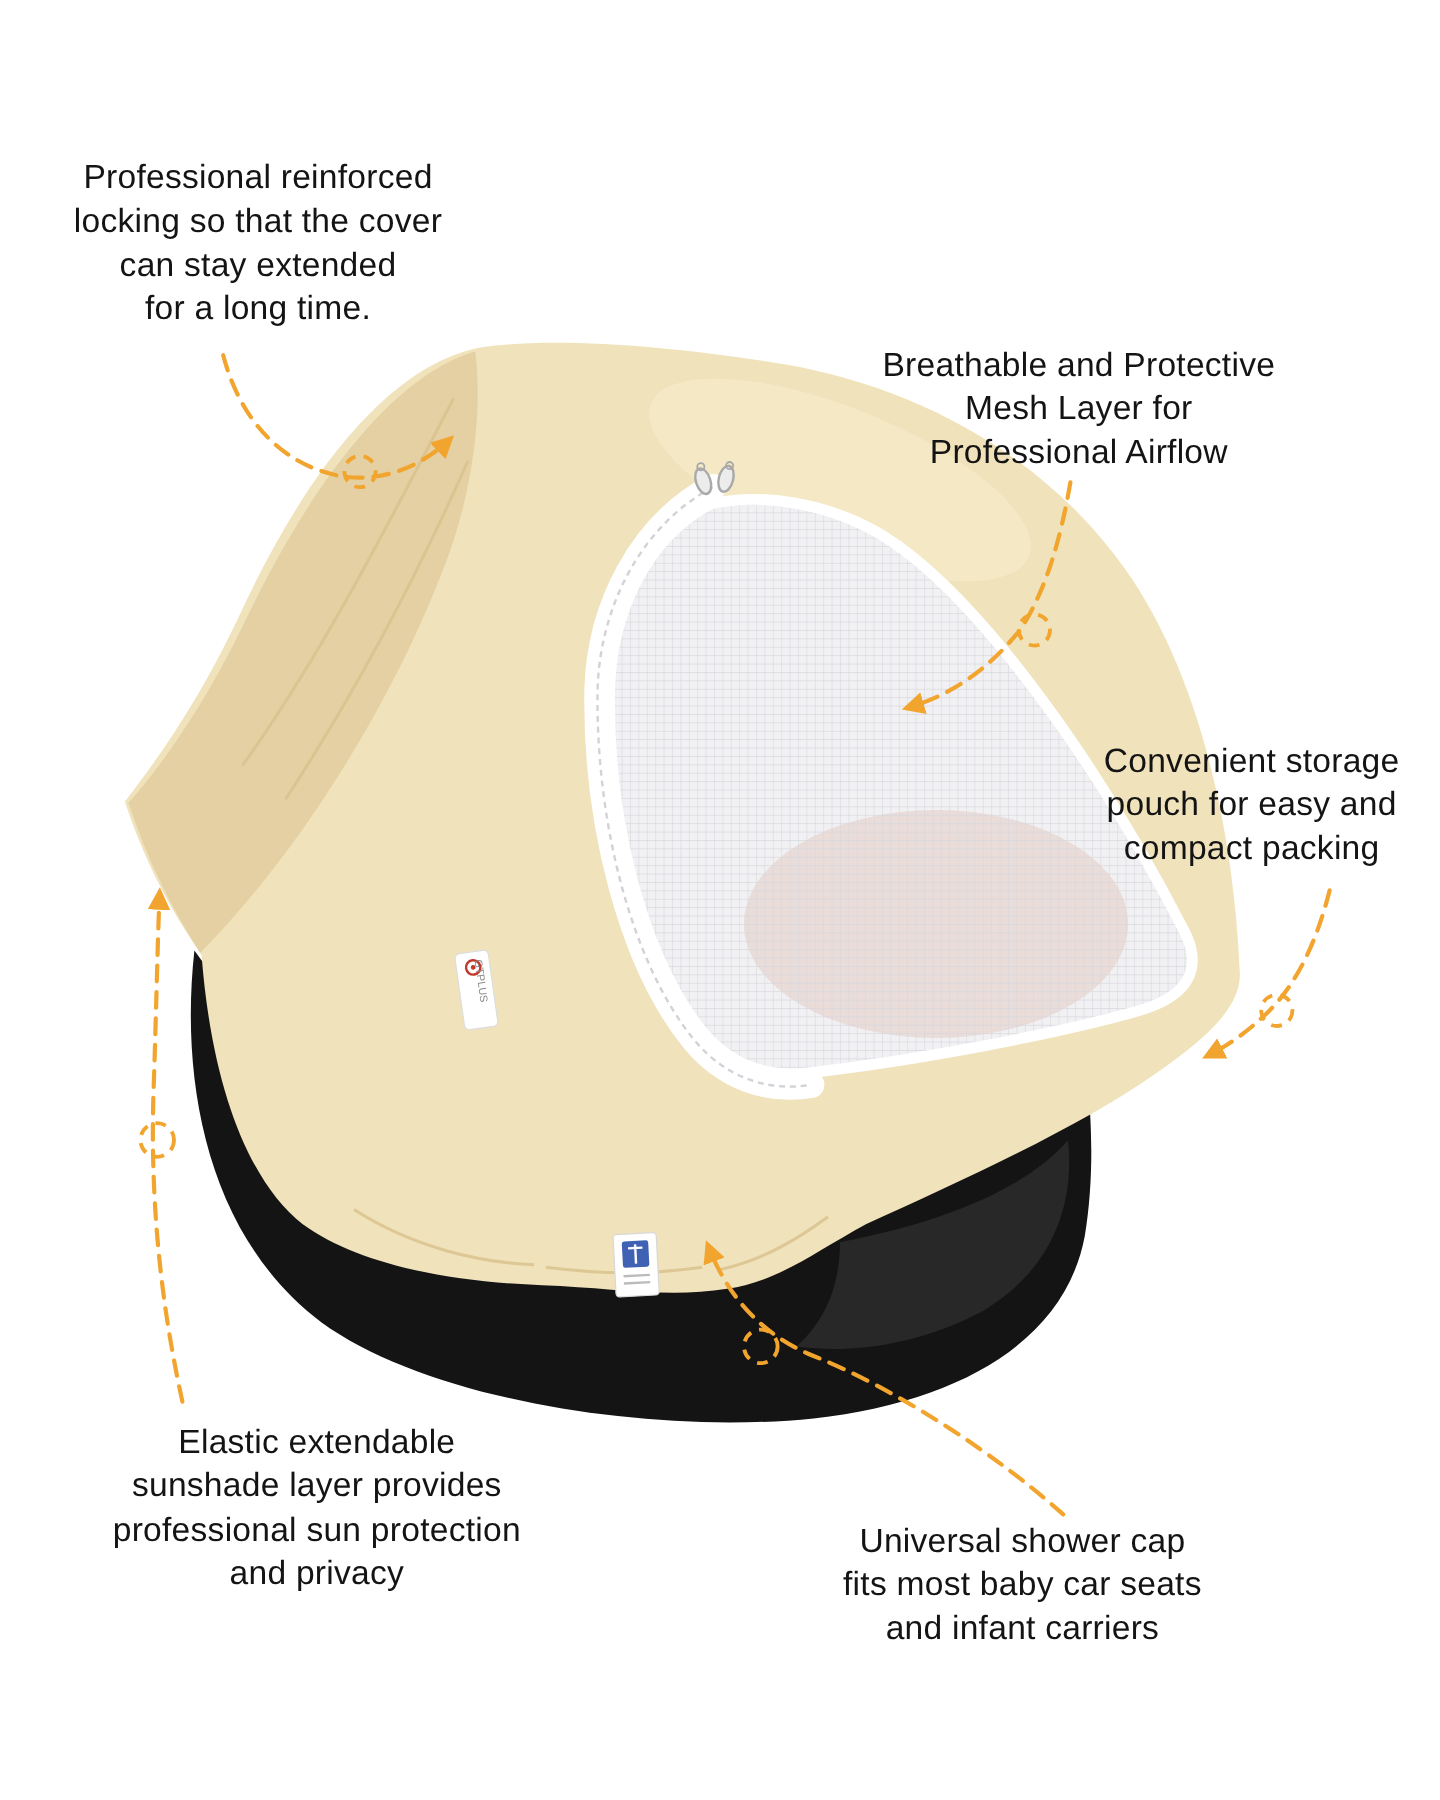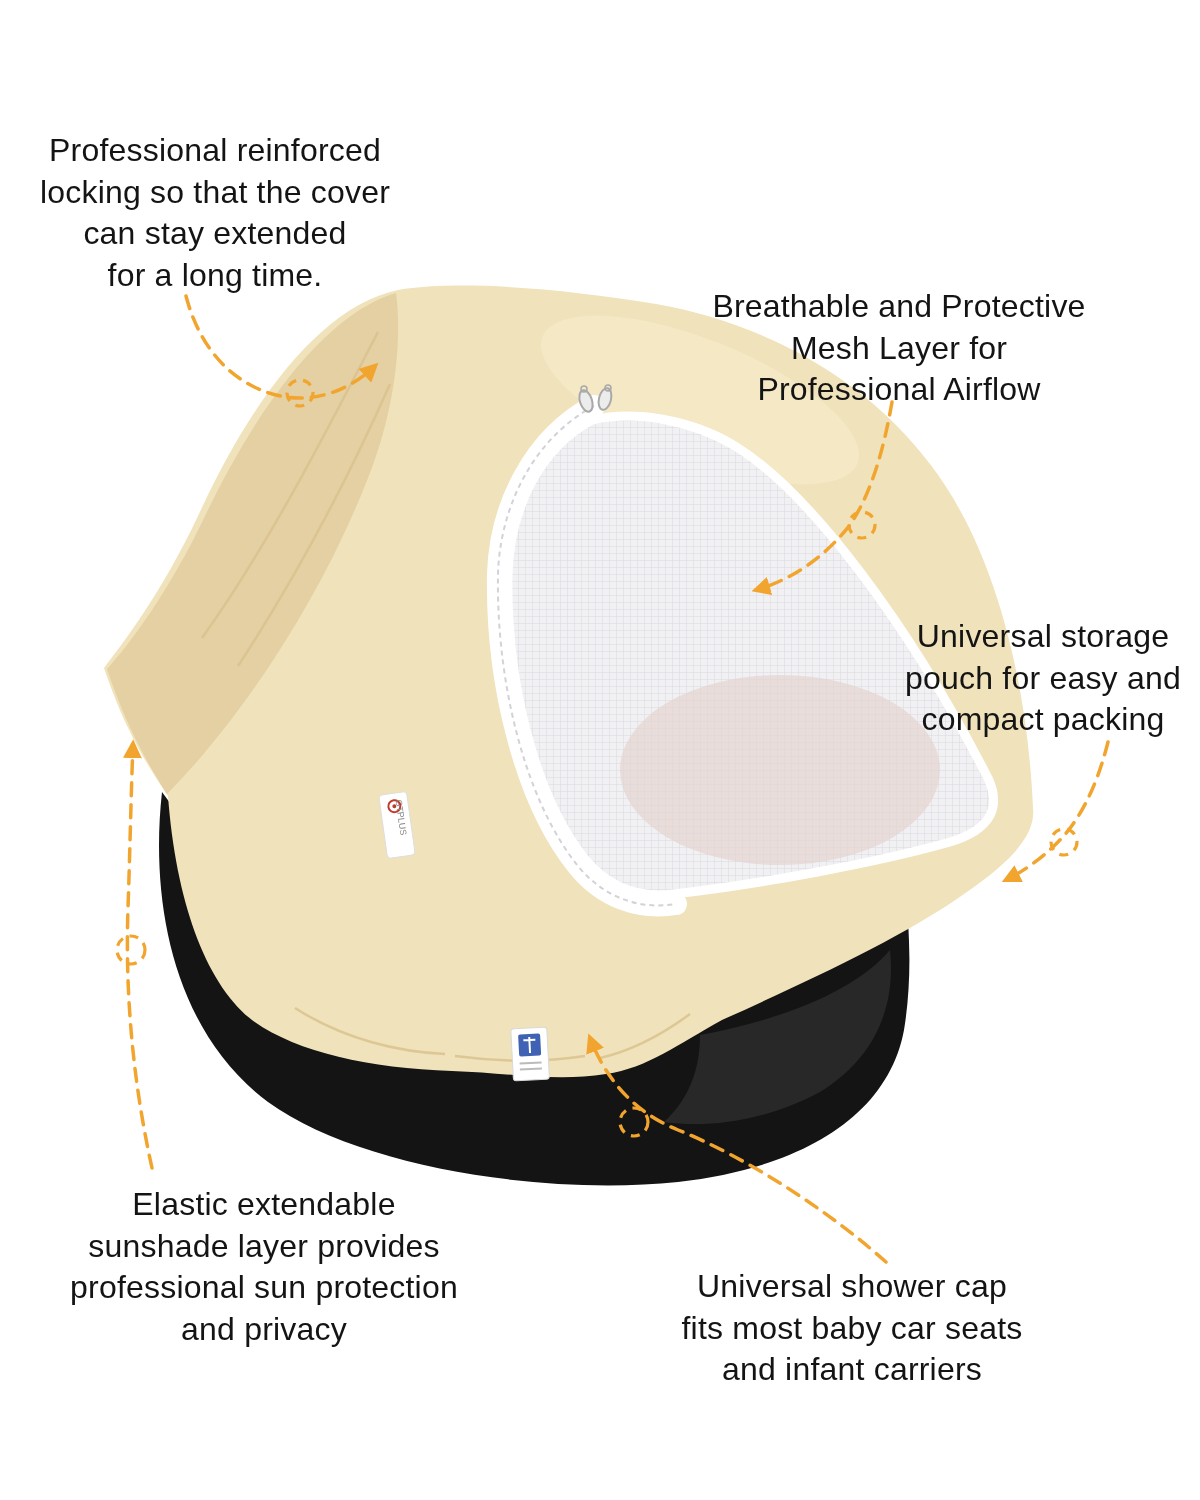--- a/index.html
+++ b/index.html
@@ -4,21 +4,21 @@
 <style>
   html,body{margin:0;padding:0;}
   body{
     width:1200px;height:1500px;position:relative;overflow:hidden;
     background:#ffffff;
     font-family:"Liberation Sans", sans-serif;
   }
   #scene{position:absolute;left:0;top:0;}
   .callout{
     position:absolute;text-align:center;white-space:pre-line;
-    font-size:32px;line-height:1.3;color:var(--text,#141414);
+    font-size:28px;line-height:1.3;color:var(--text,#141414);
     font-weight:400;letter-spacing:0.2px;
   }
   #c1{left:30px;top:130px;width:370px;}
   #c2{left:700px;top:286px;width:398px;}
   #c3{left:893px;top:616px;width:300px;}
   #c4{left:64px;top:1184px;width:400px;}
   #c5{left:678px;top:1266px;width:348px;}
 
   .base-fill{fill:var(--base,#141414);}
   .cover-fill{fill:var(--cover,#F0E2BA);}
@@ -112,21 +112,21 @@
   </g>
 </svg>
 
 <div id="c1" class="callout">Professional reinforced
 locking so that the cover
 can stay extended
 for a long time.</div>
 <div id="c2" class="callout">Breathable and Protective
 Mesh Layer for
 Professional Airflow</div>
-<div id="c3" class="callout">Universal storage
+<div id="c3" class="callout">Convenient storage
 pouch for easy and
 compact packing</div>
 <div id="c4" class="callout">Elastic extendable
 sunshade layer provides
 professional sun protection
 and privacy</div>
 <div id="c5" class="callout">Universal shower cap
 fits most baby car seats
 and infant carriers</div>
 

